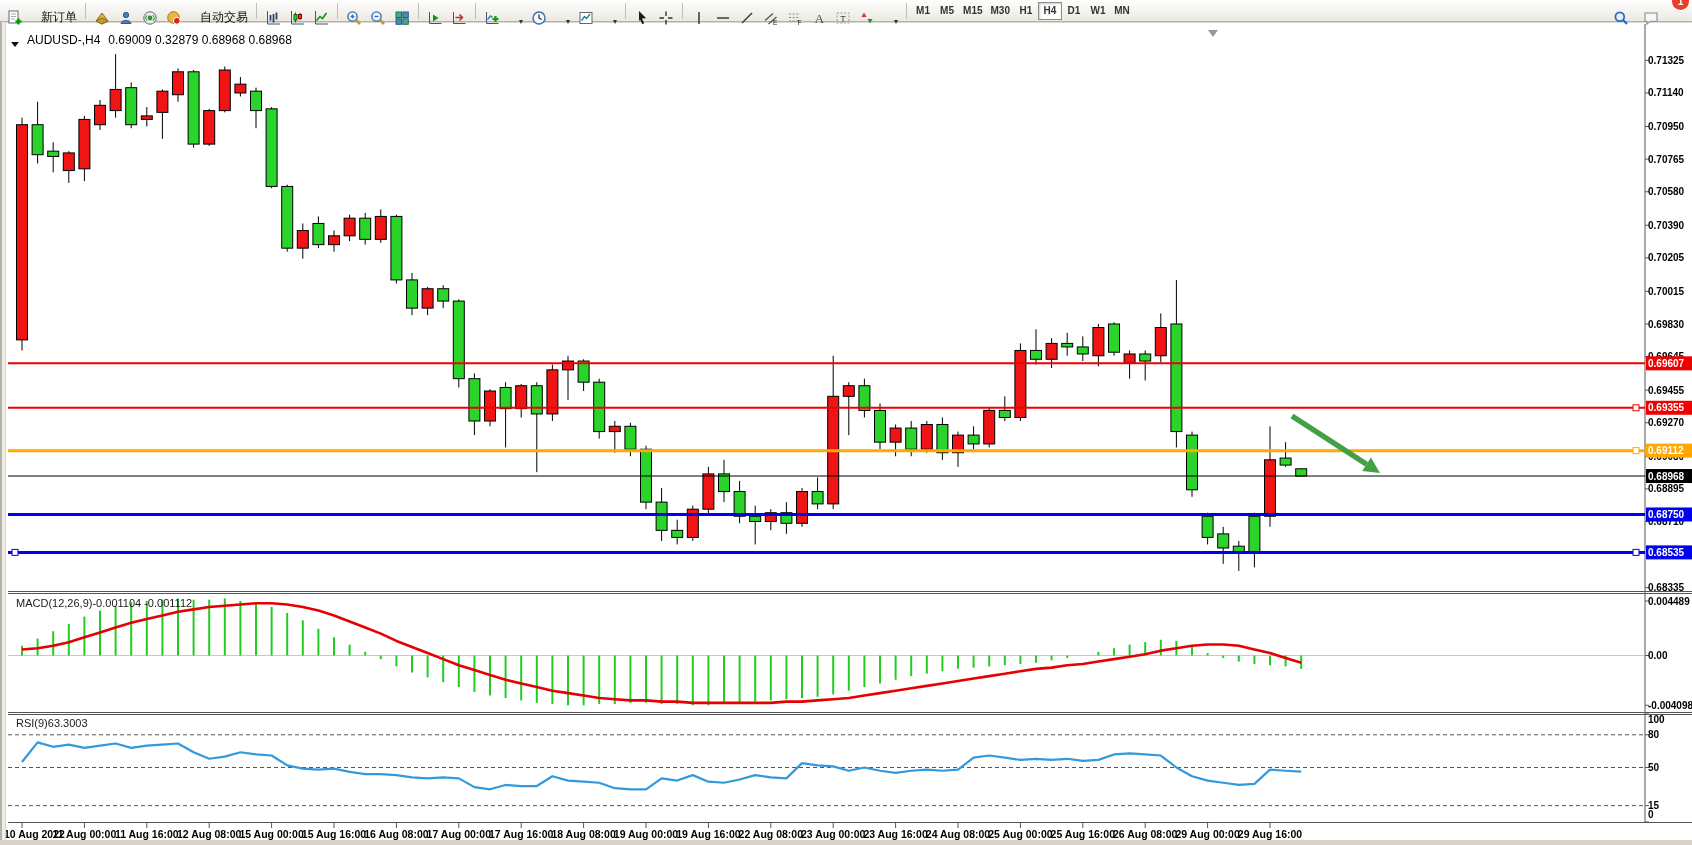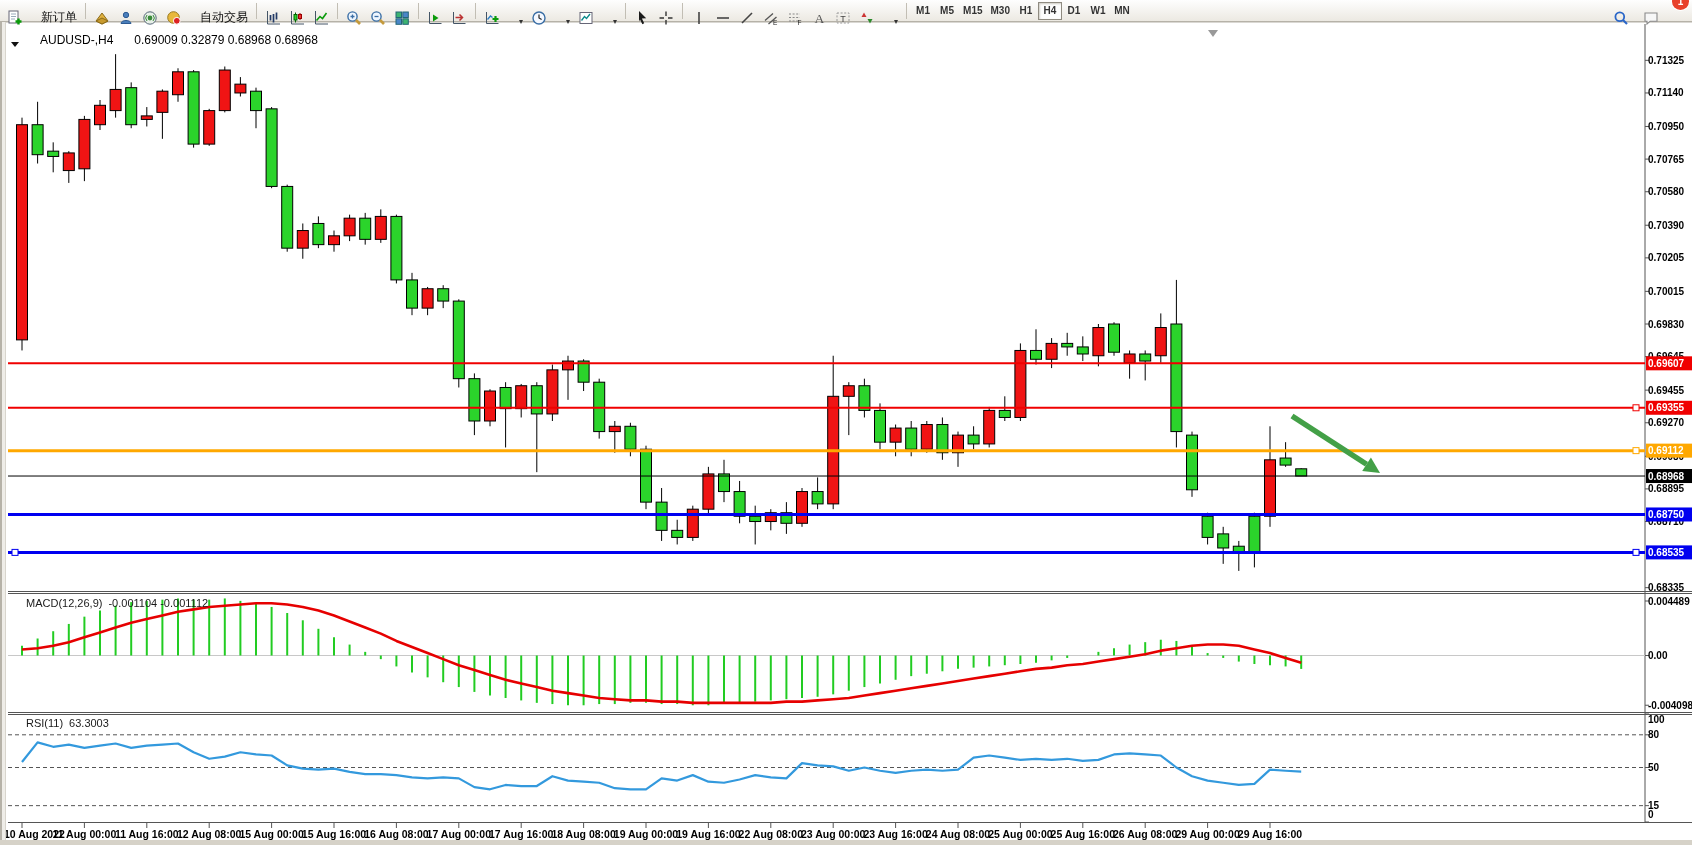--- a/index.html
+++ b/index.html
@@ -15,26 +15,26 @@
   .tb-caret{font-size:8px;color:#333;margin-left:1px}
   .tb-sep{width:1px;height:16px;background:#c2beb4;margin:0 4px;flex:none}
   .tf-btn{font:700 10px "Liberation Sans",sans-serif;color:#333;height:18px;min-width:24px;
        background:transparent;border:1px solid transparent;padding:0 3px;cursor:default}
   .tf-btn.active{background:#fdfdfd;border:1px solid #8f8b81;box-shadow:inset 1px 1px 2px #cfccc4}
   .tb-right{margin-left:auto;display:flex;align-items:center;gap:6px;padding-right:26px;position:relative}
   .badge{position:absolute;top:-1px;right:0;width:17px;height:17px;border-radius:50%;
        background:#e8402a;color:#fff;font:700 10px/17px "Liberation Sans",sans-serif;text-align:center;
        box-shadow:0 0 0 1px #fff}
   #chart-svg{position:absolute;top:0;left:0;z-index:1}
-  .symbol-title{position:absolute;top:33px;left:11px;z-index:3;display:flex;align-items:flex-end;gap:21px;
+  .symbol-title{position:absolute;top:33px;left:11px;z-index:3;display:flex;align-items:flex-end;gap:8px;
        font:12px "Liberation Sans",sans-serif;color:#000}
   .tri{width:0;height:0;border-left:4px solid transparent;border-right:4px solid transparent;
        border-top:5px solid #111;display:inline-block}
-  .ind-label{position:absolute;left:26px;z-index:3;font:11px "Liberation Sans",sans-serif;color:#1a1a1a;
-       display:flex;gap:6px;white-space:nowrap}
+  .ind-label{position:absolute;left:16px;z-index:3;font:11px "Liberation Sans",sans-serif;color:#1a1a1a;
+       display:flex;white-space:nowrap}
   .win-left{position:absolute;top:22px;left:0;width:6px;height:823px;z-index:2;
        border-left:2px solid #b6b2a8;border-right:1px solid #d8d5cd;box-sizing:border-box;background:#efede8}
   .win-bottom{position:absolute;left:0;top:840px;width:1692px;height:5px;background:#d6d2c8;z-index:2}
 </style>
 </head>
 <body>
 
 <div class="app">
 
   <div class="toolbar" id="toolbar">
@@ -713,17 +713,17 @@
     <span>AUDUSD-,H4</span>
     <span>0.69009 0.32879 0.68968 0.68968</span>
   </div>
 
   <div class="ind-label" style="top:597px">
     <span>MACD(12,26,9)</span>
     <span>-0.001104 -0.001112</span>
   </div>
 
   <div class="ind-label" style="top:717px">
-    <span>RSI(11)</span>
+    <span>RSI(9)</span>
     <span>63.3003</span>
   </div>
 
 </div>
 
 </body></html>

